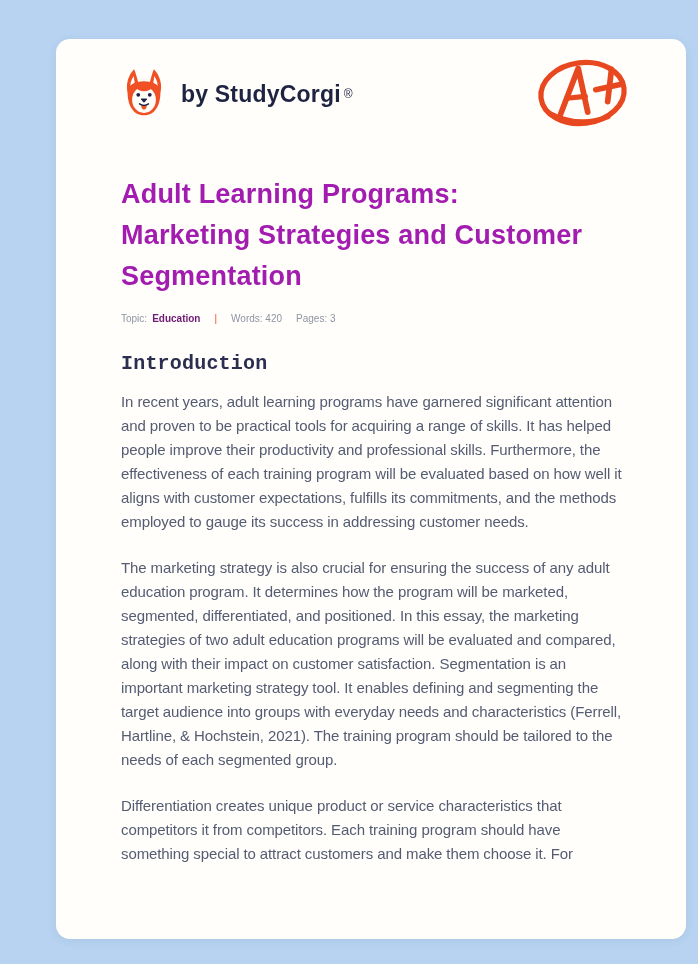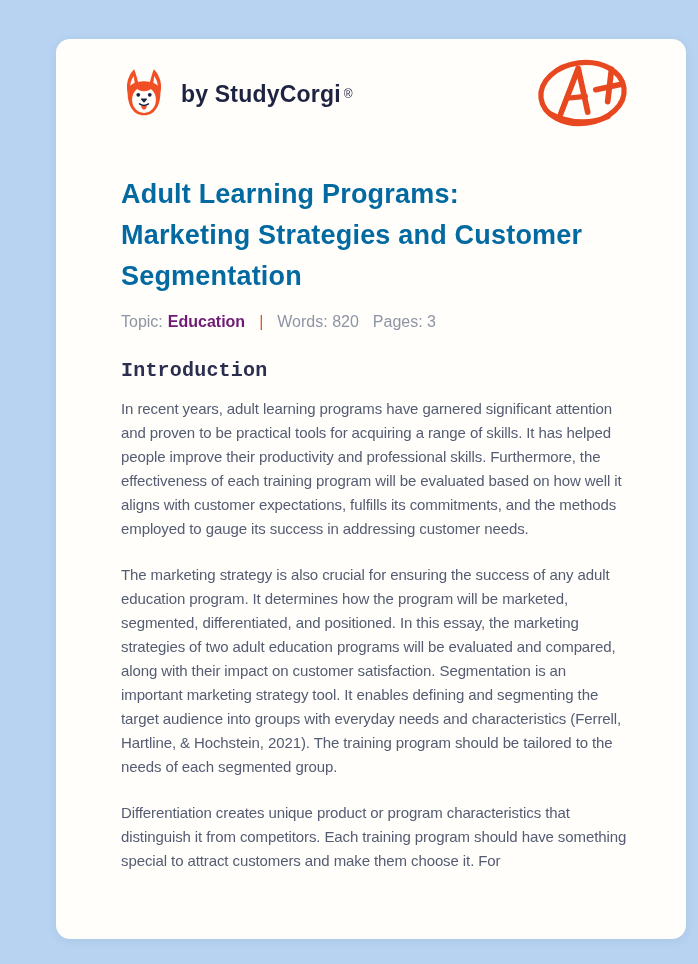--- a/index.html
+++ b/index.html
@@ -45,26 +45,26 @@
     color: #1f2342;
     vertical-align: super;
     margin-left: 3px;
     font-weight: 400;
   }
   .title {
     margin-top: 40px;
     font-size: 27px;
     line-height: 41px;
     font-weight: 700;
-    color: #0369a1;
+    color: #a21caf;
     letter-spacing: 0.2px;
   }
   .meta-row {
     margin-top: 16px;
-    font-size: 16px;
+    font-size: 10px;
     color: #8e94a3;
     display: flex;
     align-items: center;
   }
   .meta-label { color: #8e94a3; }
   .meta-topic {
     color: #701a75;
     font-weight: 600;
     margin-left: 5px;
     text-decoration: none;
@@ -140,24 +140,24 @@
   <h1 class="title">
     <div>Adult Learning Programs:</div>
     <div>Marketing Strategies and Customer</div>
     <div>Segmentation</div>
   </h1>
 
   <div class="meta-row">
     <span class="meta-label">Topic:</span>
     <a class="meta-topic">Education</a>
     <span class="meta-divider">|</span>
-    <span class="meta-item"><span>Words:</span> <span>820</span></span>
+    <span class="meta-item"><span>Words:</span> <span>420</span></span>
     <span class="meta-item"><span>Pages:</span> <span>3</span></span>
   </div>
 
   <h2 class="section-heading">Introduction</h2>
   <p class="para">In recent years, adult learning programs have garnered significant attention and proven to be practical tools for acquiring a range of skills. It has helped people improve their productivity and professional skills. Furthermore, the effectiveness of each training program will be evaluated based on how well it aligns with customer expectations, fulfills its commitments, and the methods employed to gauge its success in addressing customer needs.</p>
 
   <p class="para">The marketing strategy is also crucial for ensuring the success of any adult education program. It determines how the program will be marketed, segmented, differentiated, and positioned. In this essay, the marketing strategies of two adult education programs will be evaluated and compared, along with their impact on customer satisfaction. Segmentation is an important marketing strategy tool. It enables defining and segmenting the target audience into groups with everyday needs and characteristics (Ferrell, Hartline, &amp; Hochstein, 2021). The training program should be tailored to the needs of each segmented group.</p>
 
-  <p class="para">Differentiation creates unique product or program characteristics that distinguish it from competitors. Each training program should have something special to attract customers and make them choose it. For</p>
+  <p class="para">Differentiation creates unique product or service characteristics that competitors it from competitors. Each training program should have something special to attract customers and make them choose it. For</p>
 
 </div>
 
 </body></html>

